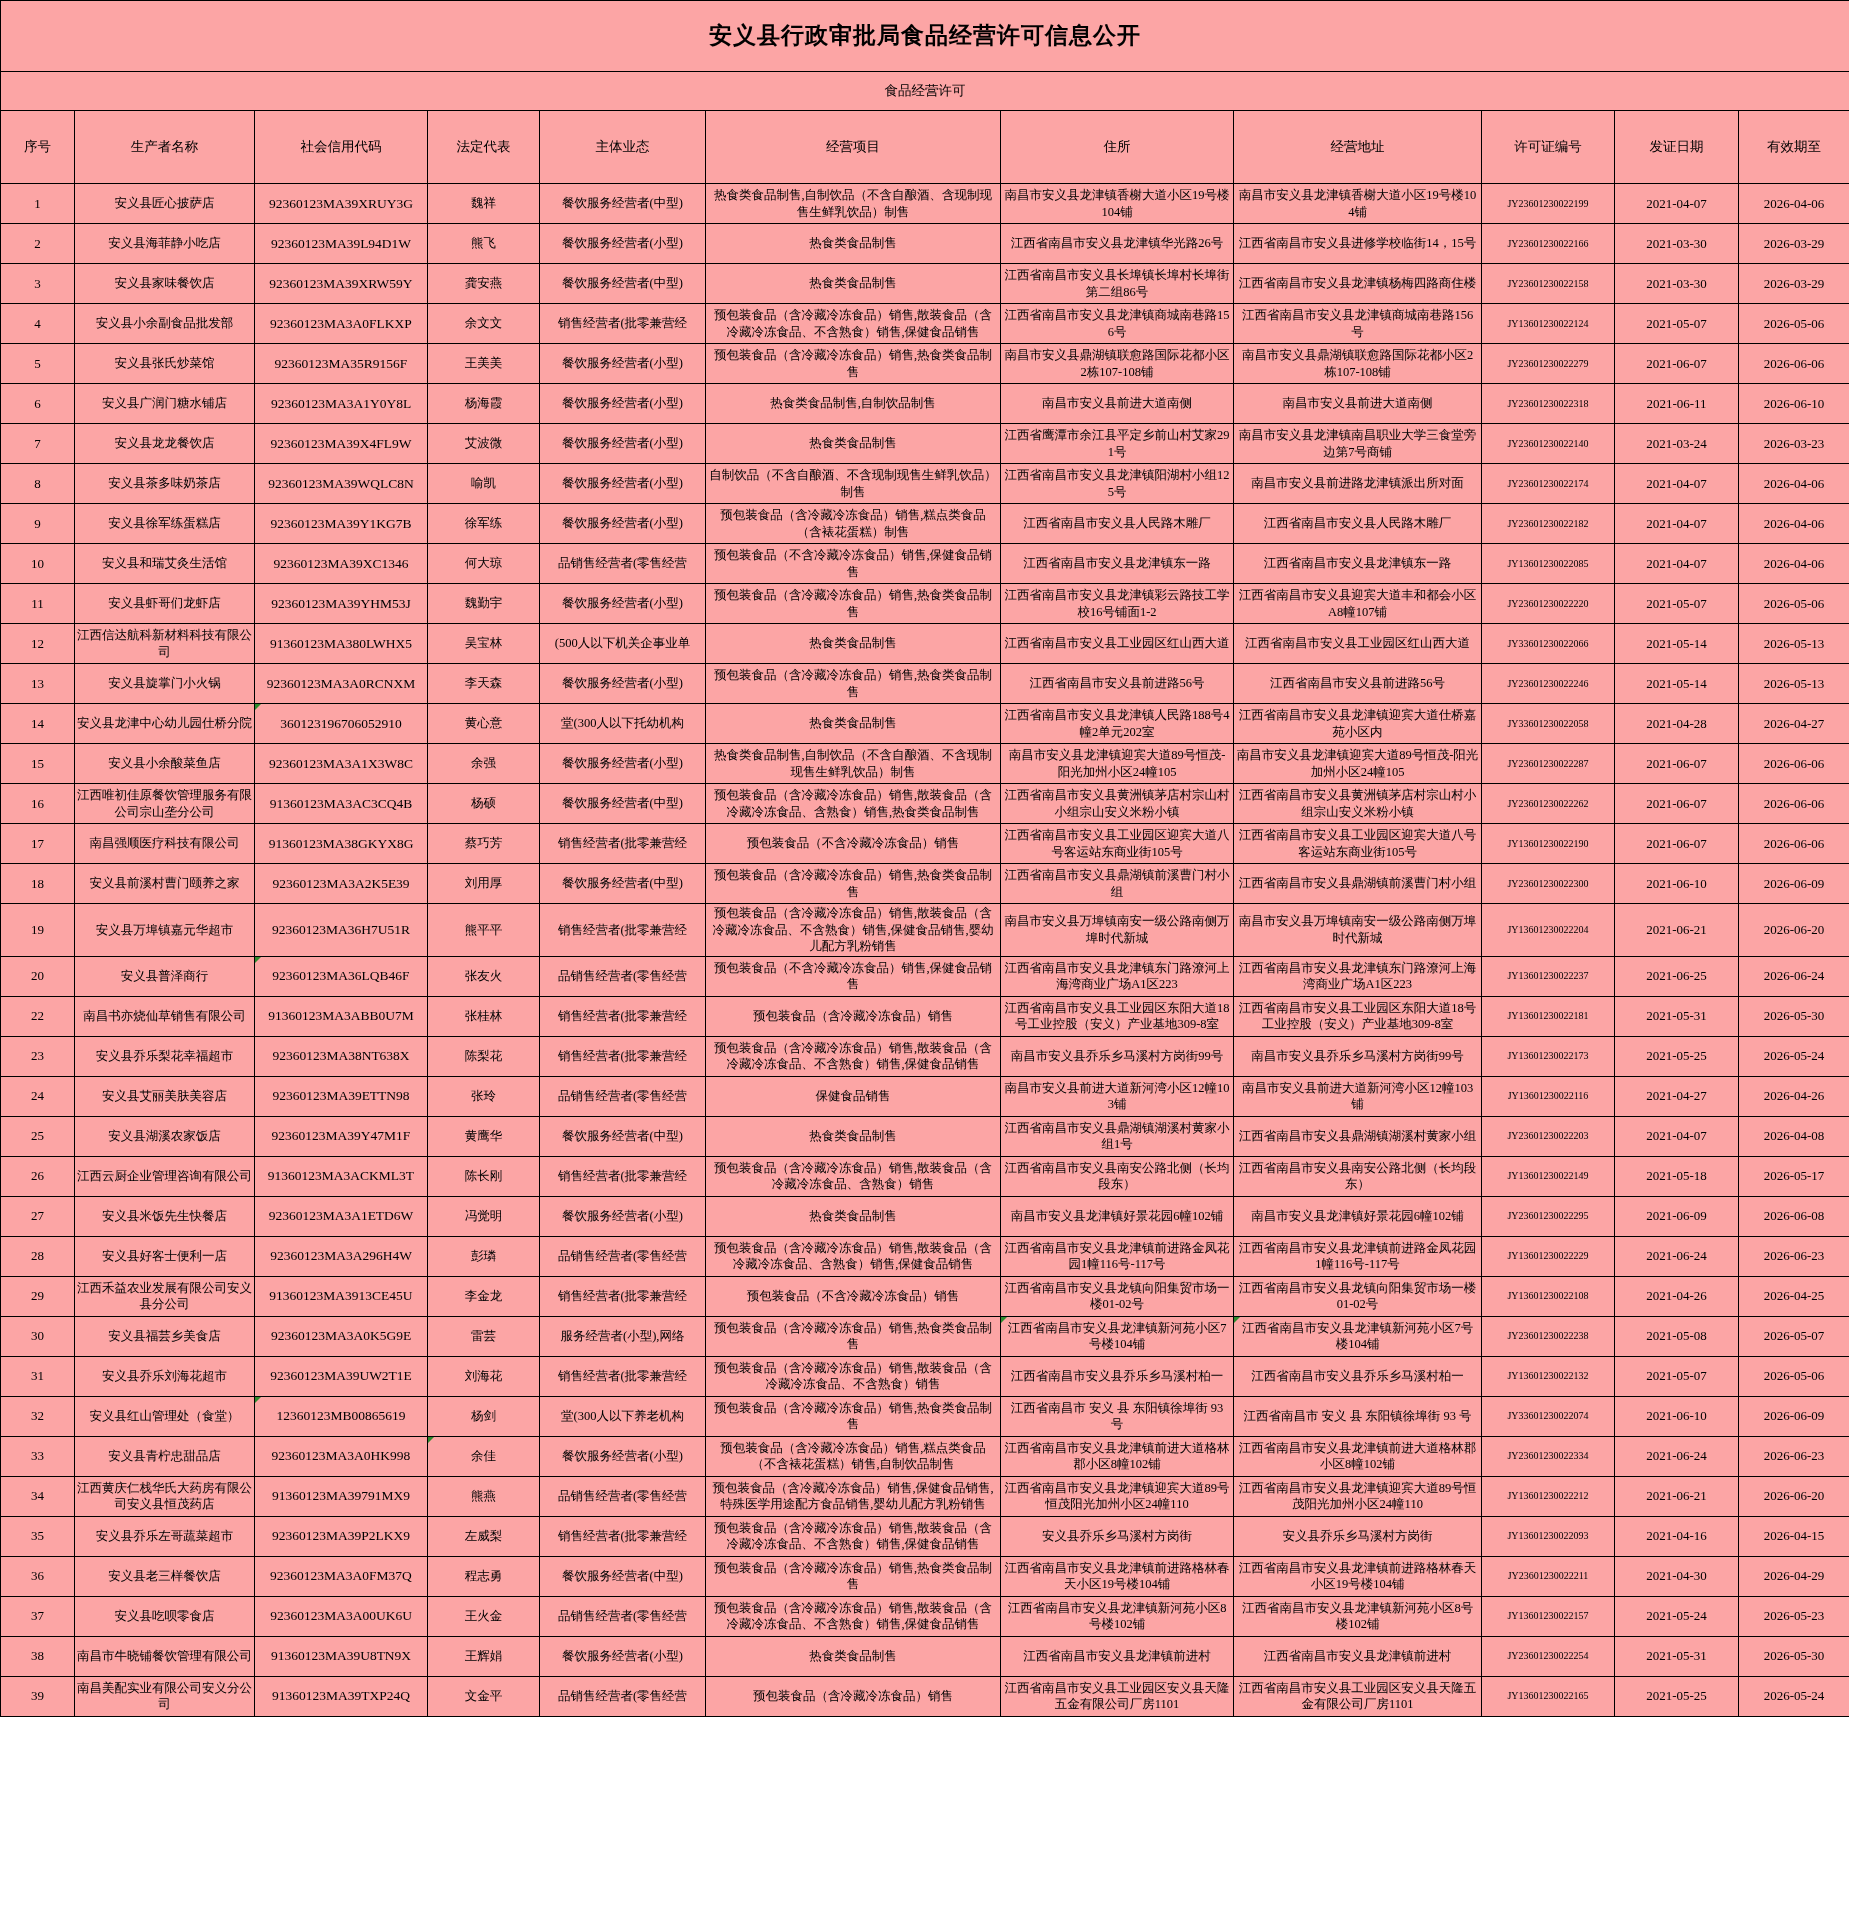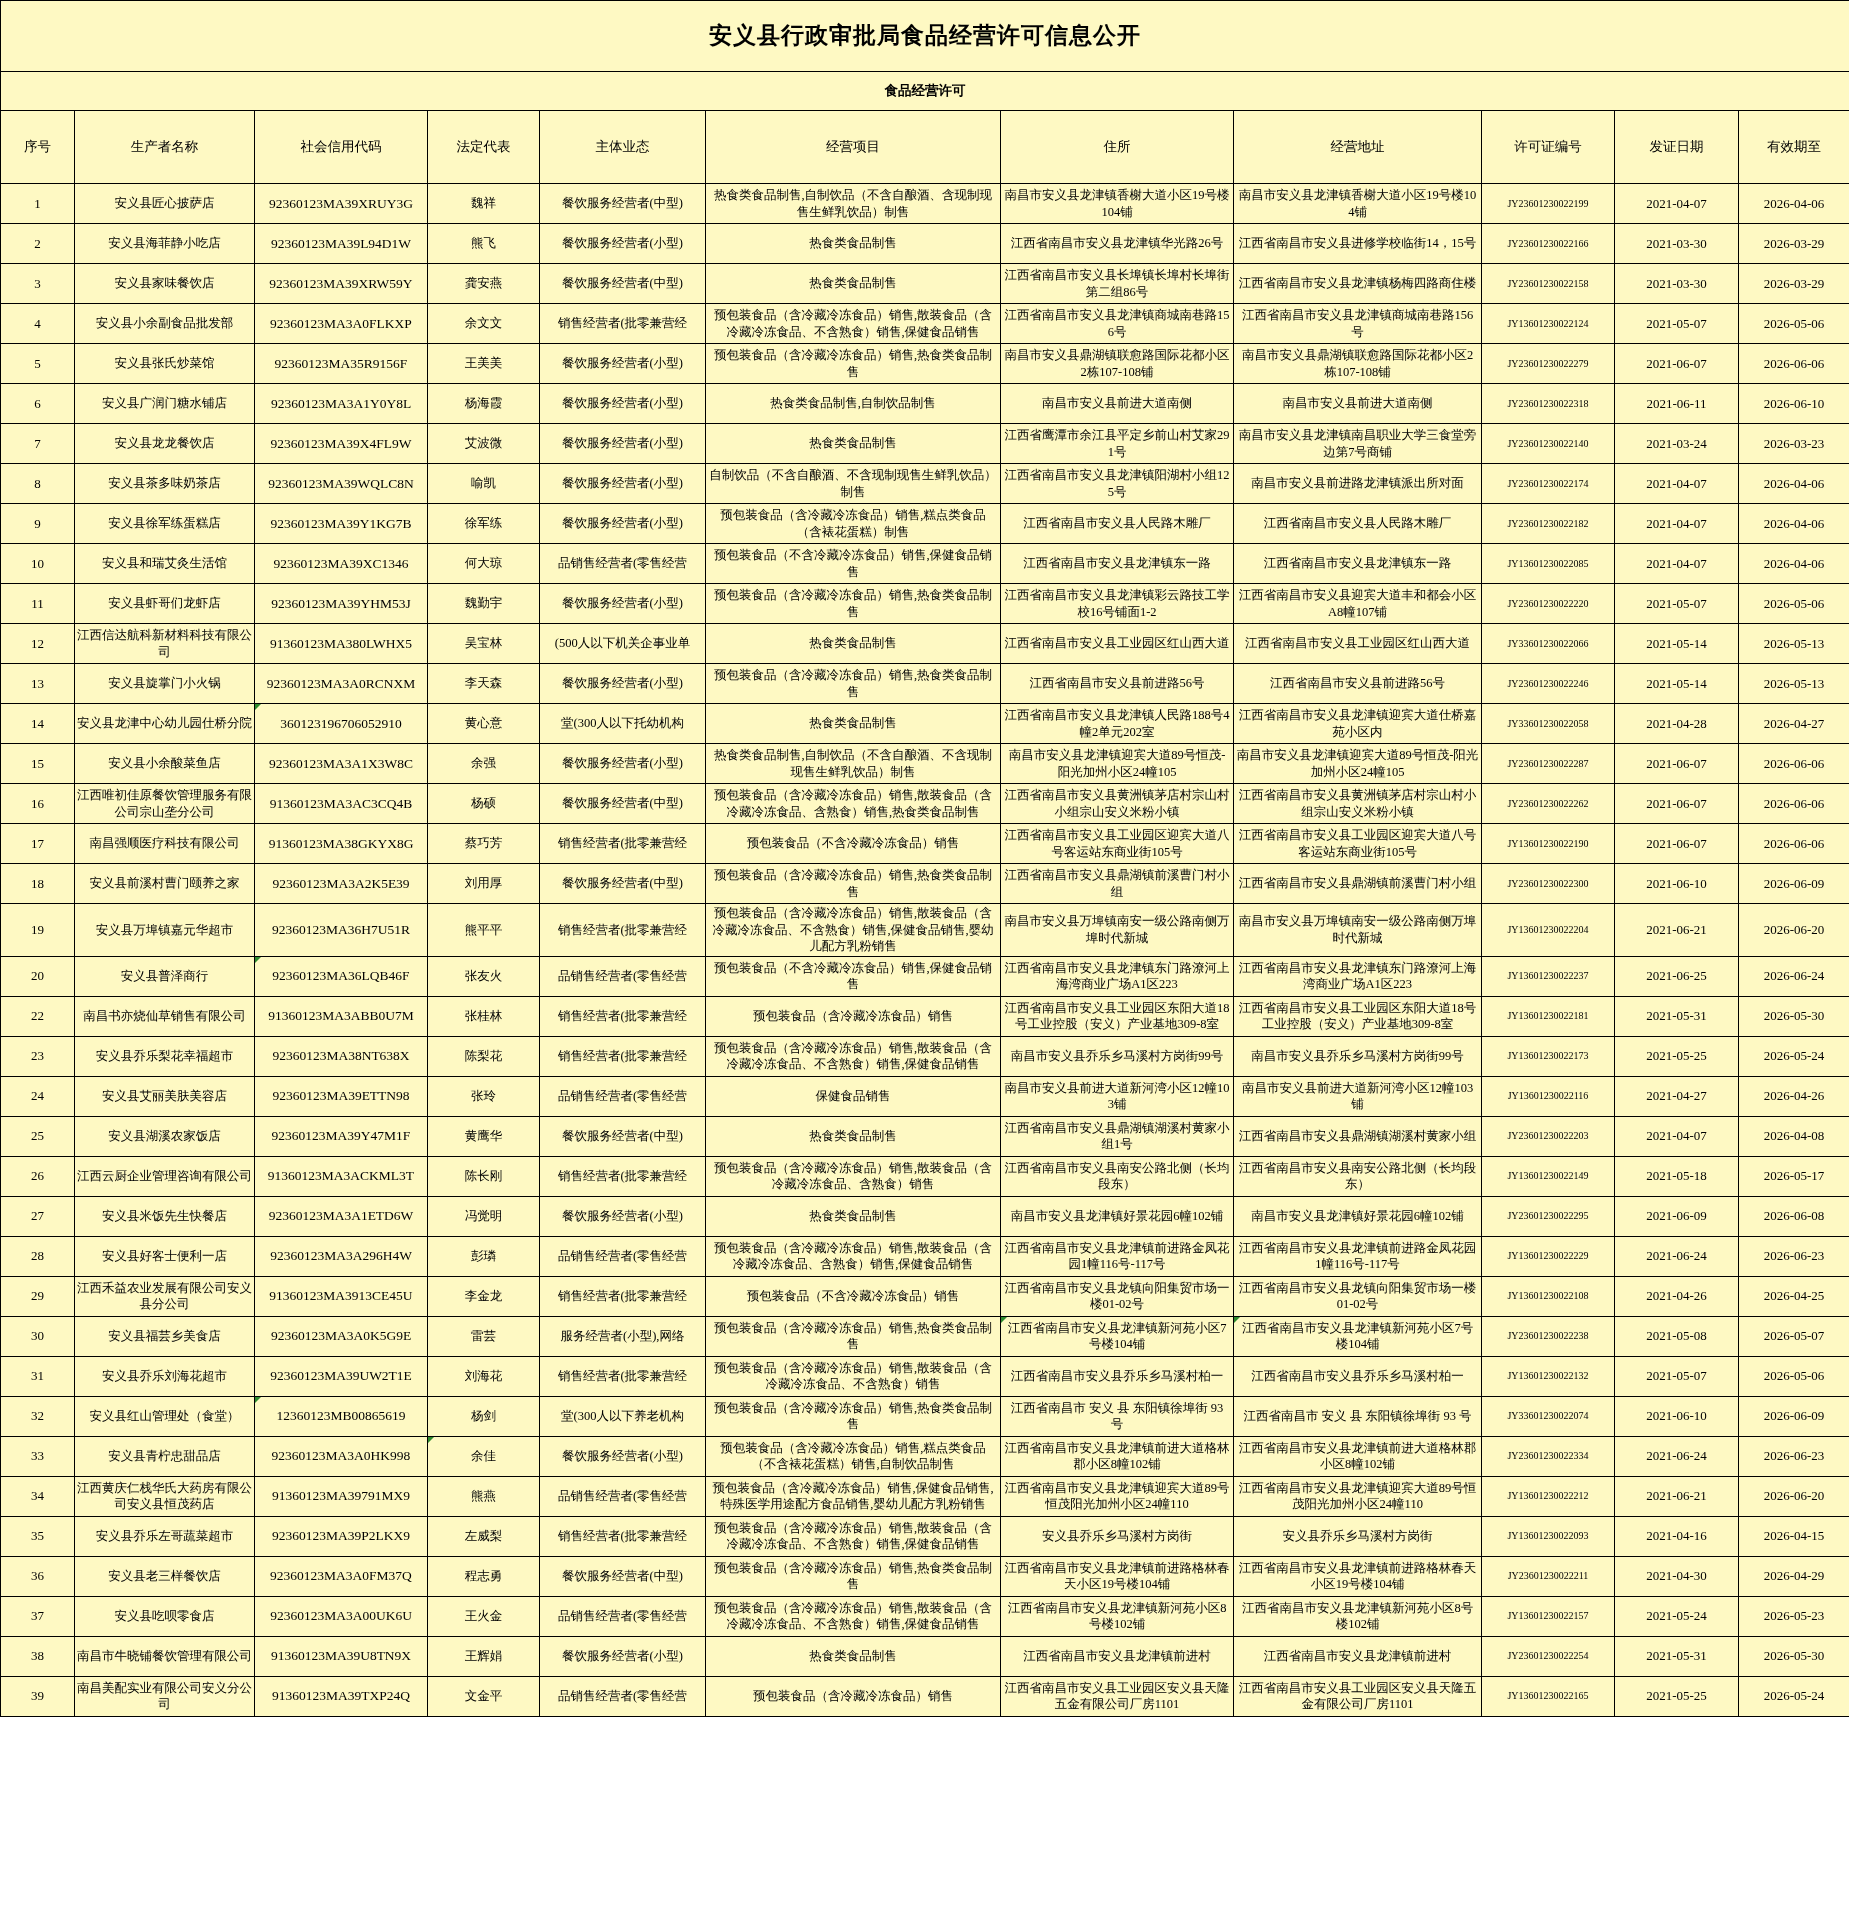--- a/index.html
+++ b/index.html
@@ -1,24 +1,24 @@
 <!DOCTYPE html>
 <html><head>
 <meta charset="utf-8">
 <style>
   html,body{margin:0;padding:0;background:#ffffff;}
   body{width:1849px;font-family:"Liberation Serif","DejaVu Serif",serif;color:#000;}
-  .sheet{width:1849px;background:#fef9c3;}
+  .sheet{width:1849px;background:#fca5a5;}
   table{border-collapse:collapse;table-layout:fixed;width:1849px;}
   td,th{border:1px solid #000;text-align:center;vertical-align:middle;
         padding:1px 2px;font-size:12.5px;line-height:1.32;overflow:hidden;
         position:relative;font-weight:normal;}
   tr.title-row td{height:68px;font-size:23px;font-weight:bold;letter-spacing:1px;}
   tr.note-row td{height:60px;font-size:13.5px;text-align:center;}
-  tr.subheader-row td{height:36px;font-size:13.5px;font-weight:bold;}
+  tr.subheader-row td{height:36px;font-size:13.5px;}
   tr.header-row th{height:70px;font-size:13.5px;text-align:center;}
   tbody td{height:37px;}
   .col-no{font-size:13px;}
   .col-name{word-break:break-all;margin-left:9px;}
   .col-code{white-space:nowrap;font-size:13.5px;}
   .col-rep{white-space:nowrap;}
   .col-type{white-space:nowrap;}
   .col-items{word-break:break-all;}
   .col-addr,.col-biz_addr{word-break:break-all;}
   .col-license{white-space:nowrap;font-size:10px;}

